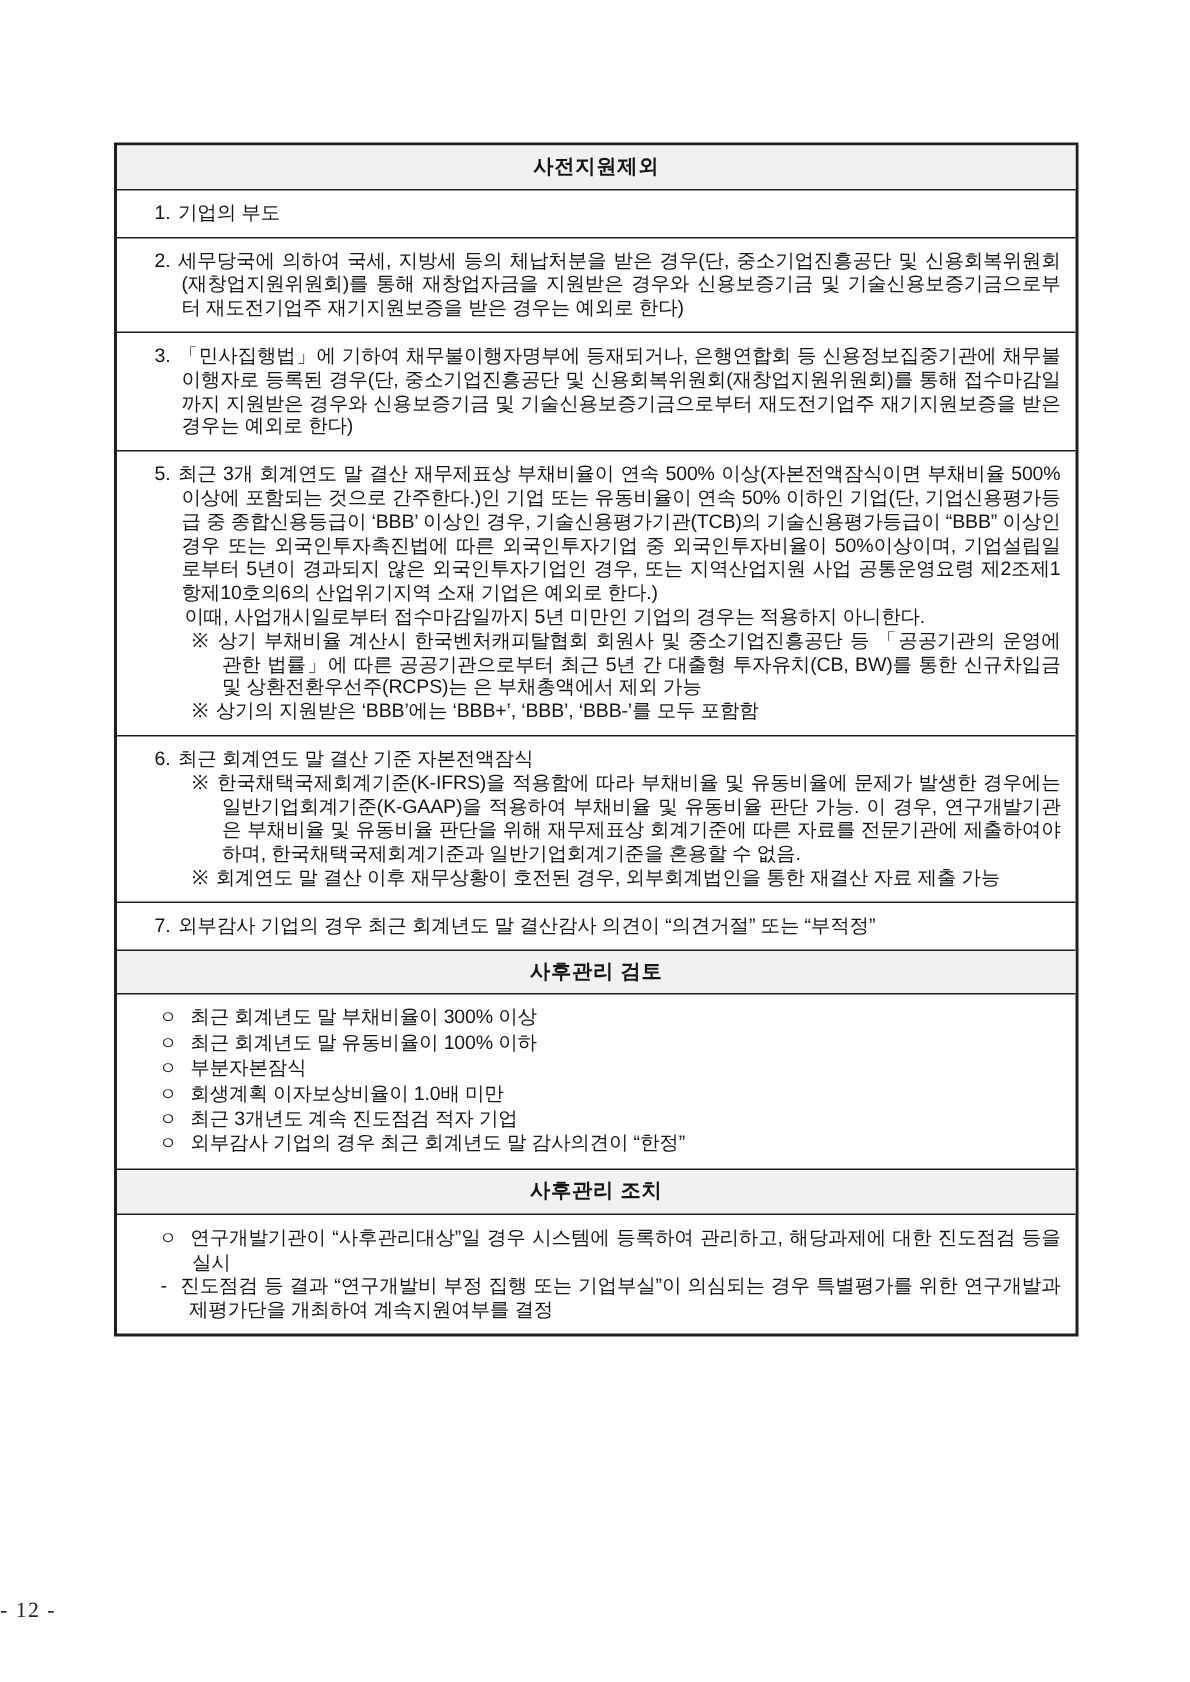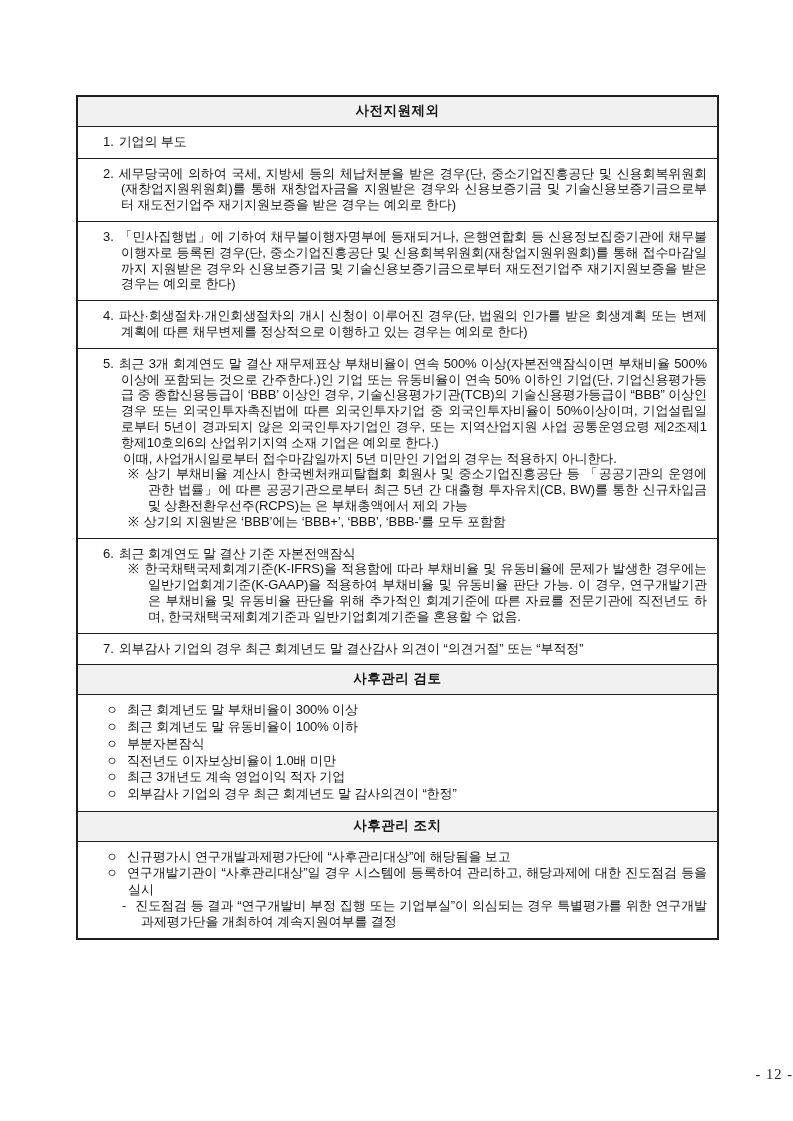--- a/index.html
+++ b/index.html
@@ -56,30 +56,30 @@
     text-indent: -20px;
   }
   .note-marker { margin-right: 5px; }
   .bullet-para {
     margin-left: 3px;
     padding-left: 22px;
     text-indent: -22px;
   }
   .bullet-marker { margin-right: 9px; font-size: 12px; }
   .dash-para {
-    margin-left: 19px;
+    margin-left: 4px;
     padding-left: 19px;
     text-indent: -19px;
   }
   .dash-marker { margin-right: 9px; }
   .page-number {
     position: absolute;
     left: 0; right: 0;
     top: 1066px;
-    text-align: right;
+    text-align: left;
     font-family: "Liberation Serif", serif;
     font-size: 14.5px;
     color: #222222;
     letter-spacing: 1px;
   }
 </style>
 </head>
 <body>
 
 <div class="page">
@@ -101,45 +101,43 @@
         <span class="item-num">2.</span><span>세무당국에 의하여 국세, 지방세 등의 체납처분을 받은 경우(단, 중소기업진흥공단 및 신용회복위원회(재창업지원위원회)를 통해 재창업자금을 지원받은 경우와 신용보증기금 및 기술신용보증기금으로부터 재도전기업주 재기지원보증을 받은 경우는 예외로 한다)</span>
       </p>
     </div>
 
     <div class="row">
       <p class="item-para">
         <span class="item-num">3.</span><span>「민사집행법」에 기하여 채무불이행자명부에 등재되거나, 은행연합회 등 신용정보집중기관에 채무불이행자로 등록된 경우(단, 중소기업진흥공단 및 신용회복위원회(재창업지원위원회)를 통해 접수마감일까지 지원받은 경우와 신용보증기금 및 기술신용보증기금으로부터 재도전기업주 재기지원보증을 받은 경우는 예외로 한다)</span>
       </p>
     </div>
 
-    <div class="row">
-      <p class="item-para">
-        <span class="item-num">4.</span><span>파산·회생절차·개인회생절차의 개시 신청이 이루어진 경우(단, 법원의 인가를 받은 회생계획 또는 변제계획에 따른 채무변제를 정상적으로 이행하고 있는 경우는 예외로 한다)</span>
-      </p>
-    </div>
 
     <div class="row">
       <p class="item-para">
         <span class="item-num">5.</span><span>최근 3개 회계연도 말 결산 재무제표상 부채비율이 연속 500% 이상(자본전액잠식이면 부채비율 500% 이상에 포함되는 것으로 간주한다.)인 기업 또는 유동비율이 연속 50% 이하인 기업(단, 기업신용평가등급 중 종합신용등급이 ‘BBB’ 이상인 경우, 기술신용평가기관(TCB)의 기술신용평가등급이 “BBB” 이상인 경우 또는 외국인투자촉진법에 따른 외국인투자기업 중 외국인투자비율이 50%이상이며, 기업설립일로부터 5년이 경과되지 않은 외국인투자기업인 경우, 또는 지역산업지원 사업 공통운영요령 제2조제1항제10호의6의 산업위기지역 소재 기업은 예외로 한다.)</span>
       </p>
       <p class="extra-para">이때, 사업개시일로부터 접수마감일까지 5년 미만인 기업의 경우는 적용하지 아니한다.</p>
       <p class="note-para">
         <span class="note-marker">※</span><span>상기 부채비율 계산시 한국벤처캐피탈협회 회원사 및 중소기업진흥공단 등 「공공기관의 운영에 관한 법률」에 따른 공공기관으로부터 최근 5년 간 대출형 투자유치(CB, BW)를 통한 신규차입금 및 상환전환우선주(RCPS)는 은 부채총액에서 제외 가능</span>
       </p>
       <p class="note-para">
         <span class="note-marker">※</span><span>상기의 지원받은 ‘BBB’에는 ‘BBB+’, ‘BBB’, ‘BBB-’를 모두 포함함</span>
       </p>
     </div>
 
     <div class="row">
       <p class="item-para">
         <span class="item-num">6.</span><span>최근 회계연도 말 결산 기준 자본전액잠식</span>
       </p>
       <p class="note-para">
-        <span class="note-marker">※</span><span>한국채택국제회계기준(K-IFRS)을 적용함에 따라 부채비율 및 유동비율에 문제가 발생한 경우에는 일반기업회계기준(K-GAAP)을 적용하여 부채비율 및 유동비율 판단 가능. 이 경우, 연구개발기관은 부채비율 및 유동비율 판단을 위해 추가적인 회계기준에 따른 자료를 전문기관에 직전년도 하며, 한국채택국제회계기준과 일반기업회계기준을 혼용할 수 없음.</span>
+        <span class="note-marker">※</span><span>한국채택국제회계기준(K-IFRS)을 적용함에 따라 부채비율 및 유동비율에 문제가 발생한 경우에는 일반기업회계기준(K-GAAP)을 적용하여 부채비율 및 유동비율 판단 가능. 이 경우, 연구개발기관은 부채비율 및 유동비율 판단을 위해 재무제표상 회계기준에 따른 자료를 전문기관에 제출하여야 하며, 한국채택국제회계기준과 일반기업회계기준을 혼용할 수 없음.</span>
+      </p>
+      <p class="note-para">
+        <span class="note-marker">※</span><span>회계연도 말 결산 이후 재무상황이 호전된 경우, 외부회계법인을 통한 재결산 자료 제출 가능</span>
       </p>
     </div>
 
     <div class="row">
       <p class="item-para">
         <span class="item-num">7.</span><span>외부감사 기업의 경우 최근 회계년도 말 결산감사 의견이 “의견거절” 또는 “부적정”</span>
       </p>
     </div>
 
     <div class="row header-row">
@@ -150,38 +148,35 @@
       <p class="bullet-para">
         <span class="bullet-marker">ㅇ</span><span>최근 회계년도 말 부채비율이 300% 이상</span>
       </p>
       <p class="bullet-para">
         <span class="bullet-marker">ㅇ</span><span>최근 회계년도 말  유동비율이 100% 이하</span>
       </p>
       <p class="bullet-para">
         <span class="bullet-marker">ㅇ</span><span>부분자본잠식</span>
       </p>
       <p class="bullet-para">
-        <span class="bullet-marker">ㅇ</span><span>직전년도 이자보상비율이 1.0배 미만</span>
+        <span class="bullet-marker">ㅇ</span><span>회생계획 이자보상비율이 1.0배 미만</span>
       </p>
       <p class="bullet-para">
-        <span class="bullet-marker">ㅇ</span><span>최근 3개년도 계속 영업이익 적자 기업</span>
+        <span class="bullet-marker">ㅇ</span><span>최근 3개년도 계속 진도점검 적자 기업</span>
       </p>
       <p class="bullet-para">
         <span class="bullet-marker">ㅇ</span><span>외부감사 기업의 경우 최근 회계년도 말 감사의견이 “한정”</span>
       </p>
     </div>
 
     <div class="row header-row">
       <span>사후관리 조치</span>
     </div>
 
     <div class="row">
-      <p class="bullet-para">
-        <span class="bullet-marker">ㅇ</span><span>신규평가시 연구개발과제평가단에 “사후관리대상”에 해당됨을 보고</span>
-      </p>
       <p class="bullet-para">
         <span class="bullet-marker">ㅇ</span><span>연구개발기관이 “사후관리대상”일 경우 시스템에 등록하여 관리하고, 해당과제에 대한 진도점검 등을 실시</span>
       </p>
       <p class="dash-para">
         <span class="dash-marker">-</span><span>진도점검 등 결과 “연구개발비 부정 집행 또는 기업부실”이 의심되는 경우 특별평가를 위한 연구개발과제평가단을 개최하여 계속지원여부를 결정</span>
       </p>
     </div>
 
   </div>
 

